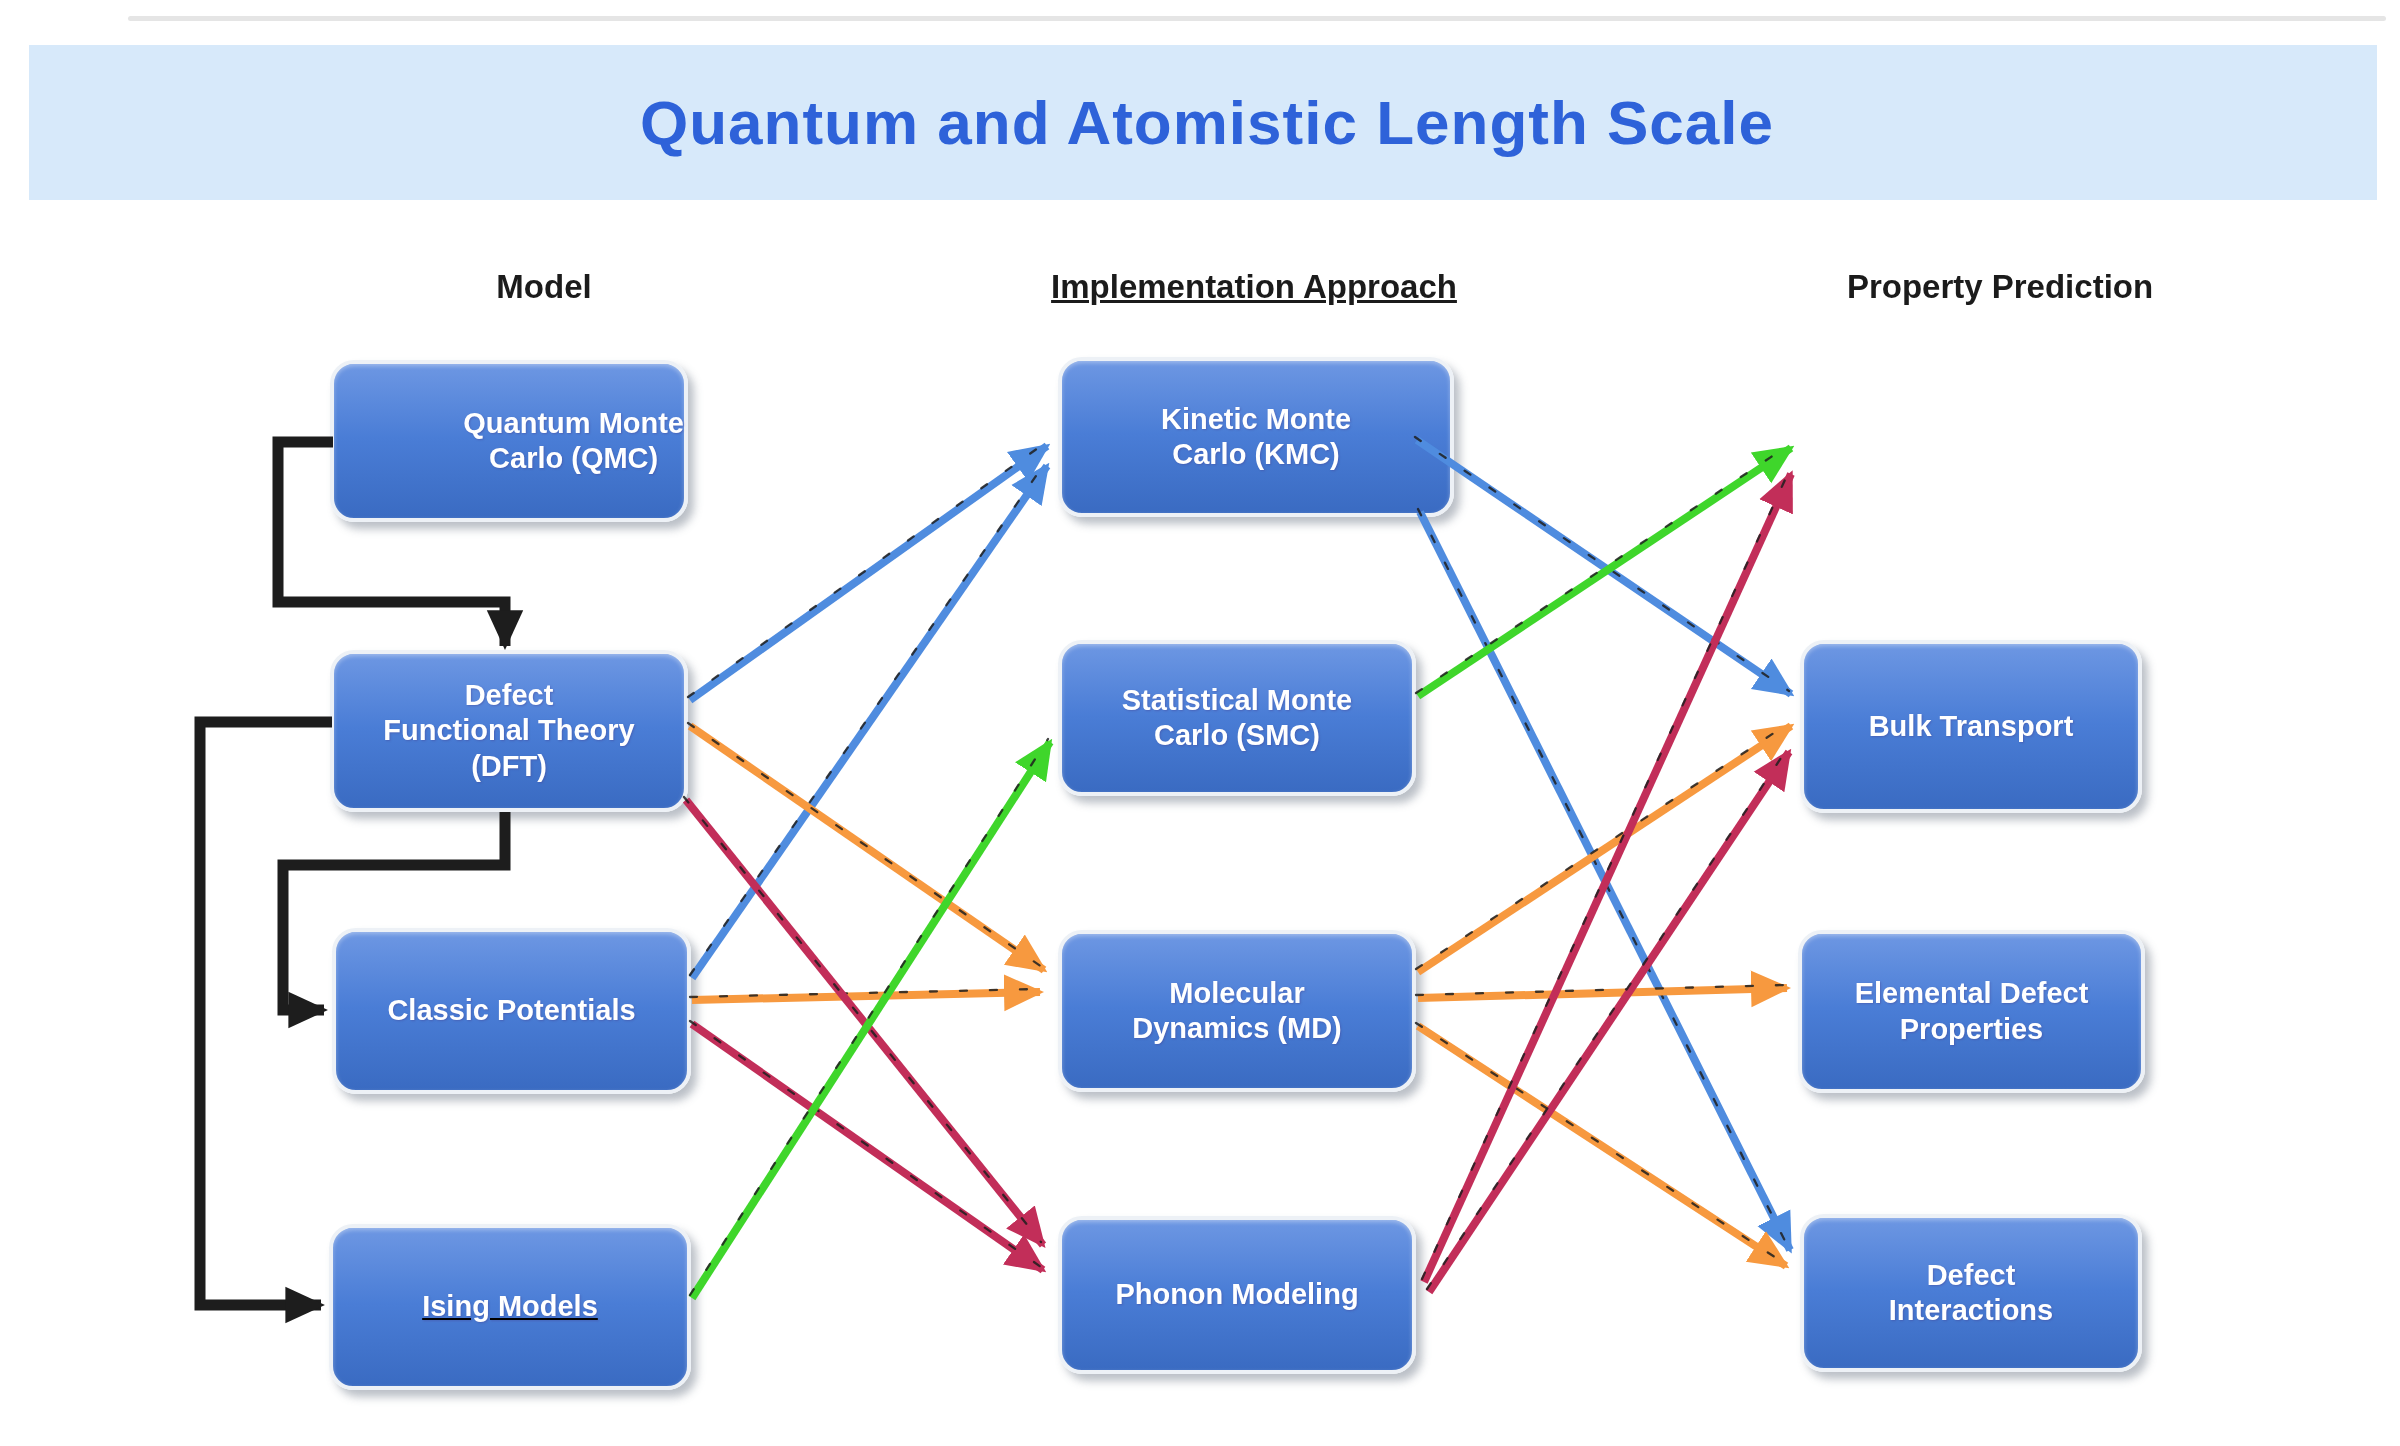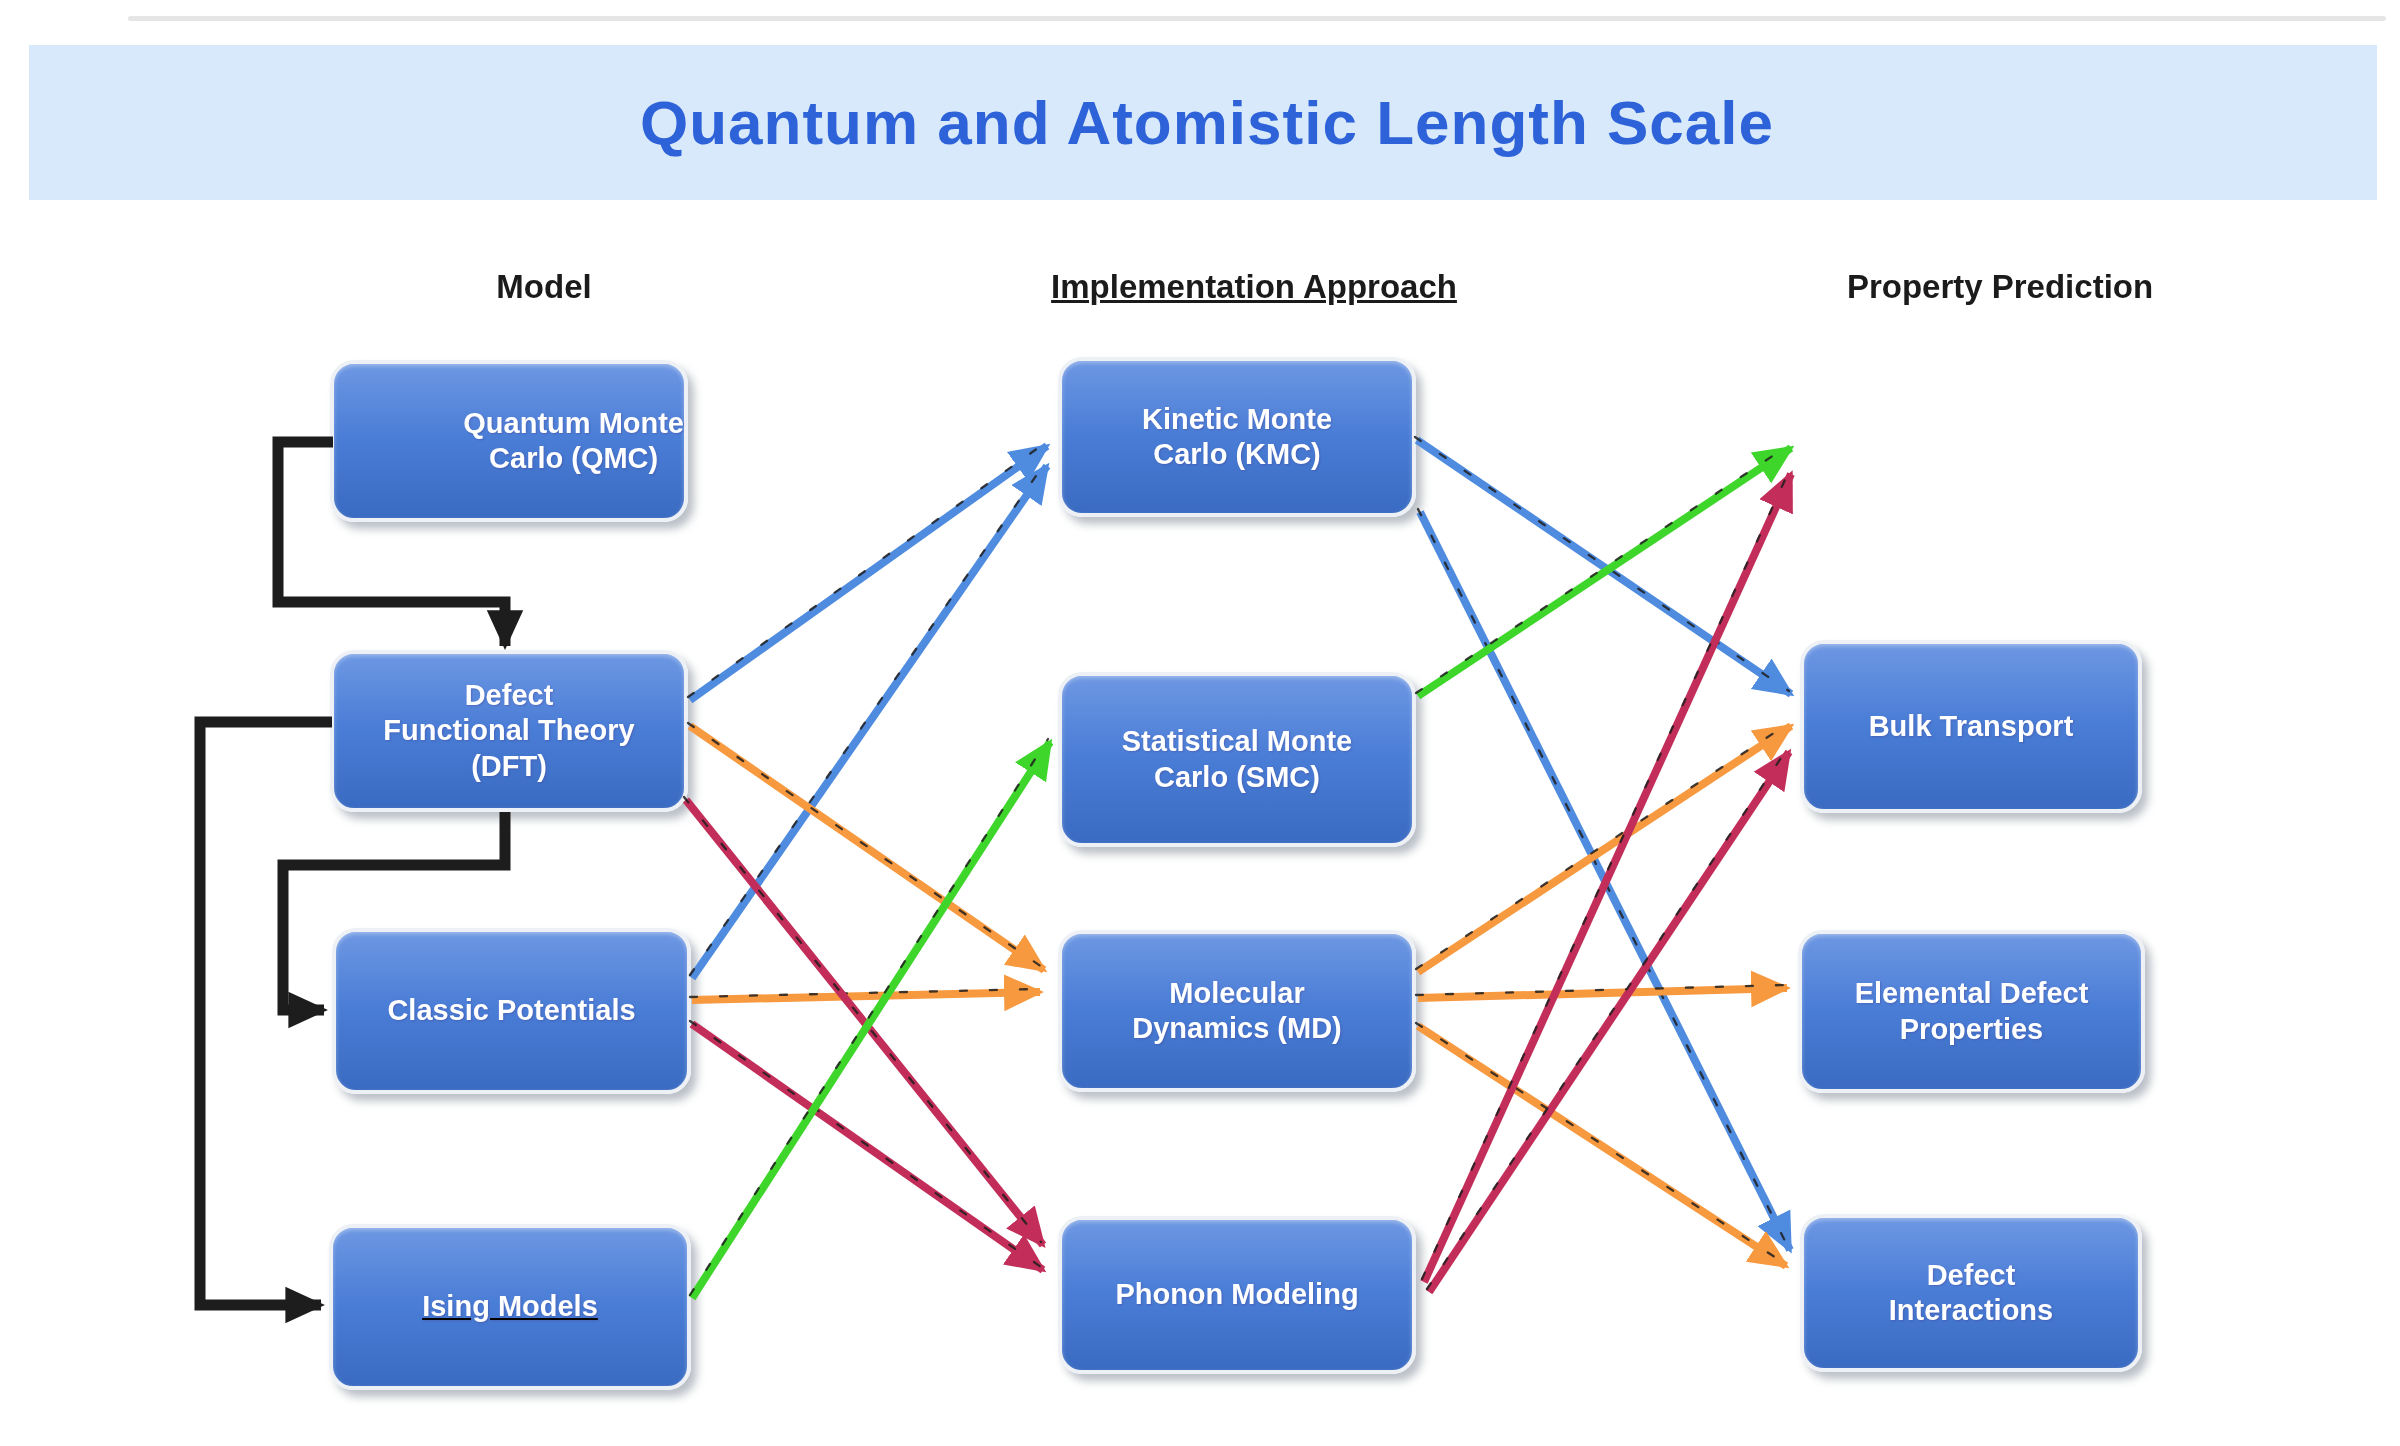--- a/index.html
+++ b/index.html
@@ -66,25 +66,25 @@
 Functional Theory
 (DFT)</span>
     </div>
   <div class="node" style="left: 332px; top: 928px; width: 359px; height: 166px;">
       <span>Classic Potentials</span>
     </div>
   <div class="node" style="left: 329px; top: 1224px; width: 362px; height: 166px; text-decoration: underline;">
       <span>Ising Models</span>
     </div>
 
-  <div class="node" style="left: 1058px; top: 357px; width: 358px; height: 160px;">
+  <div class="node" style="left: 1058px; top: 357px; width: 396px; height: 160px;">
       <span>Kinetic Monte
 Carlo (KMC)</span>
     </div>
-  <div class="node" style="left: 1058px; top: 640px; width: 358px; height: 175px; margin-top: 32px;">
+  <div class="node" style="left: 1058px; top: 640px; width: 358px; height: 156px;">
       <span>Statistical Monte
 Carlo (SMC)</span>
     </div>
   <div class="node" style="left: 1058px; top: 930px; width: 358px; height: 162px;">
       <span>Molecular
 Dynamics (MD)</span>
     </div>
   <div class="node" style="left: 1058px; top: 1216px; width: 358px; height: 158px;">
       <span>Phonon Modeling</span>
     </div>

